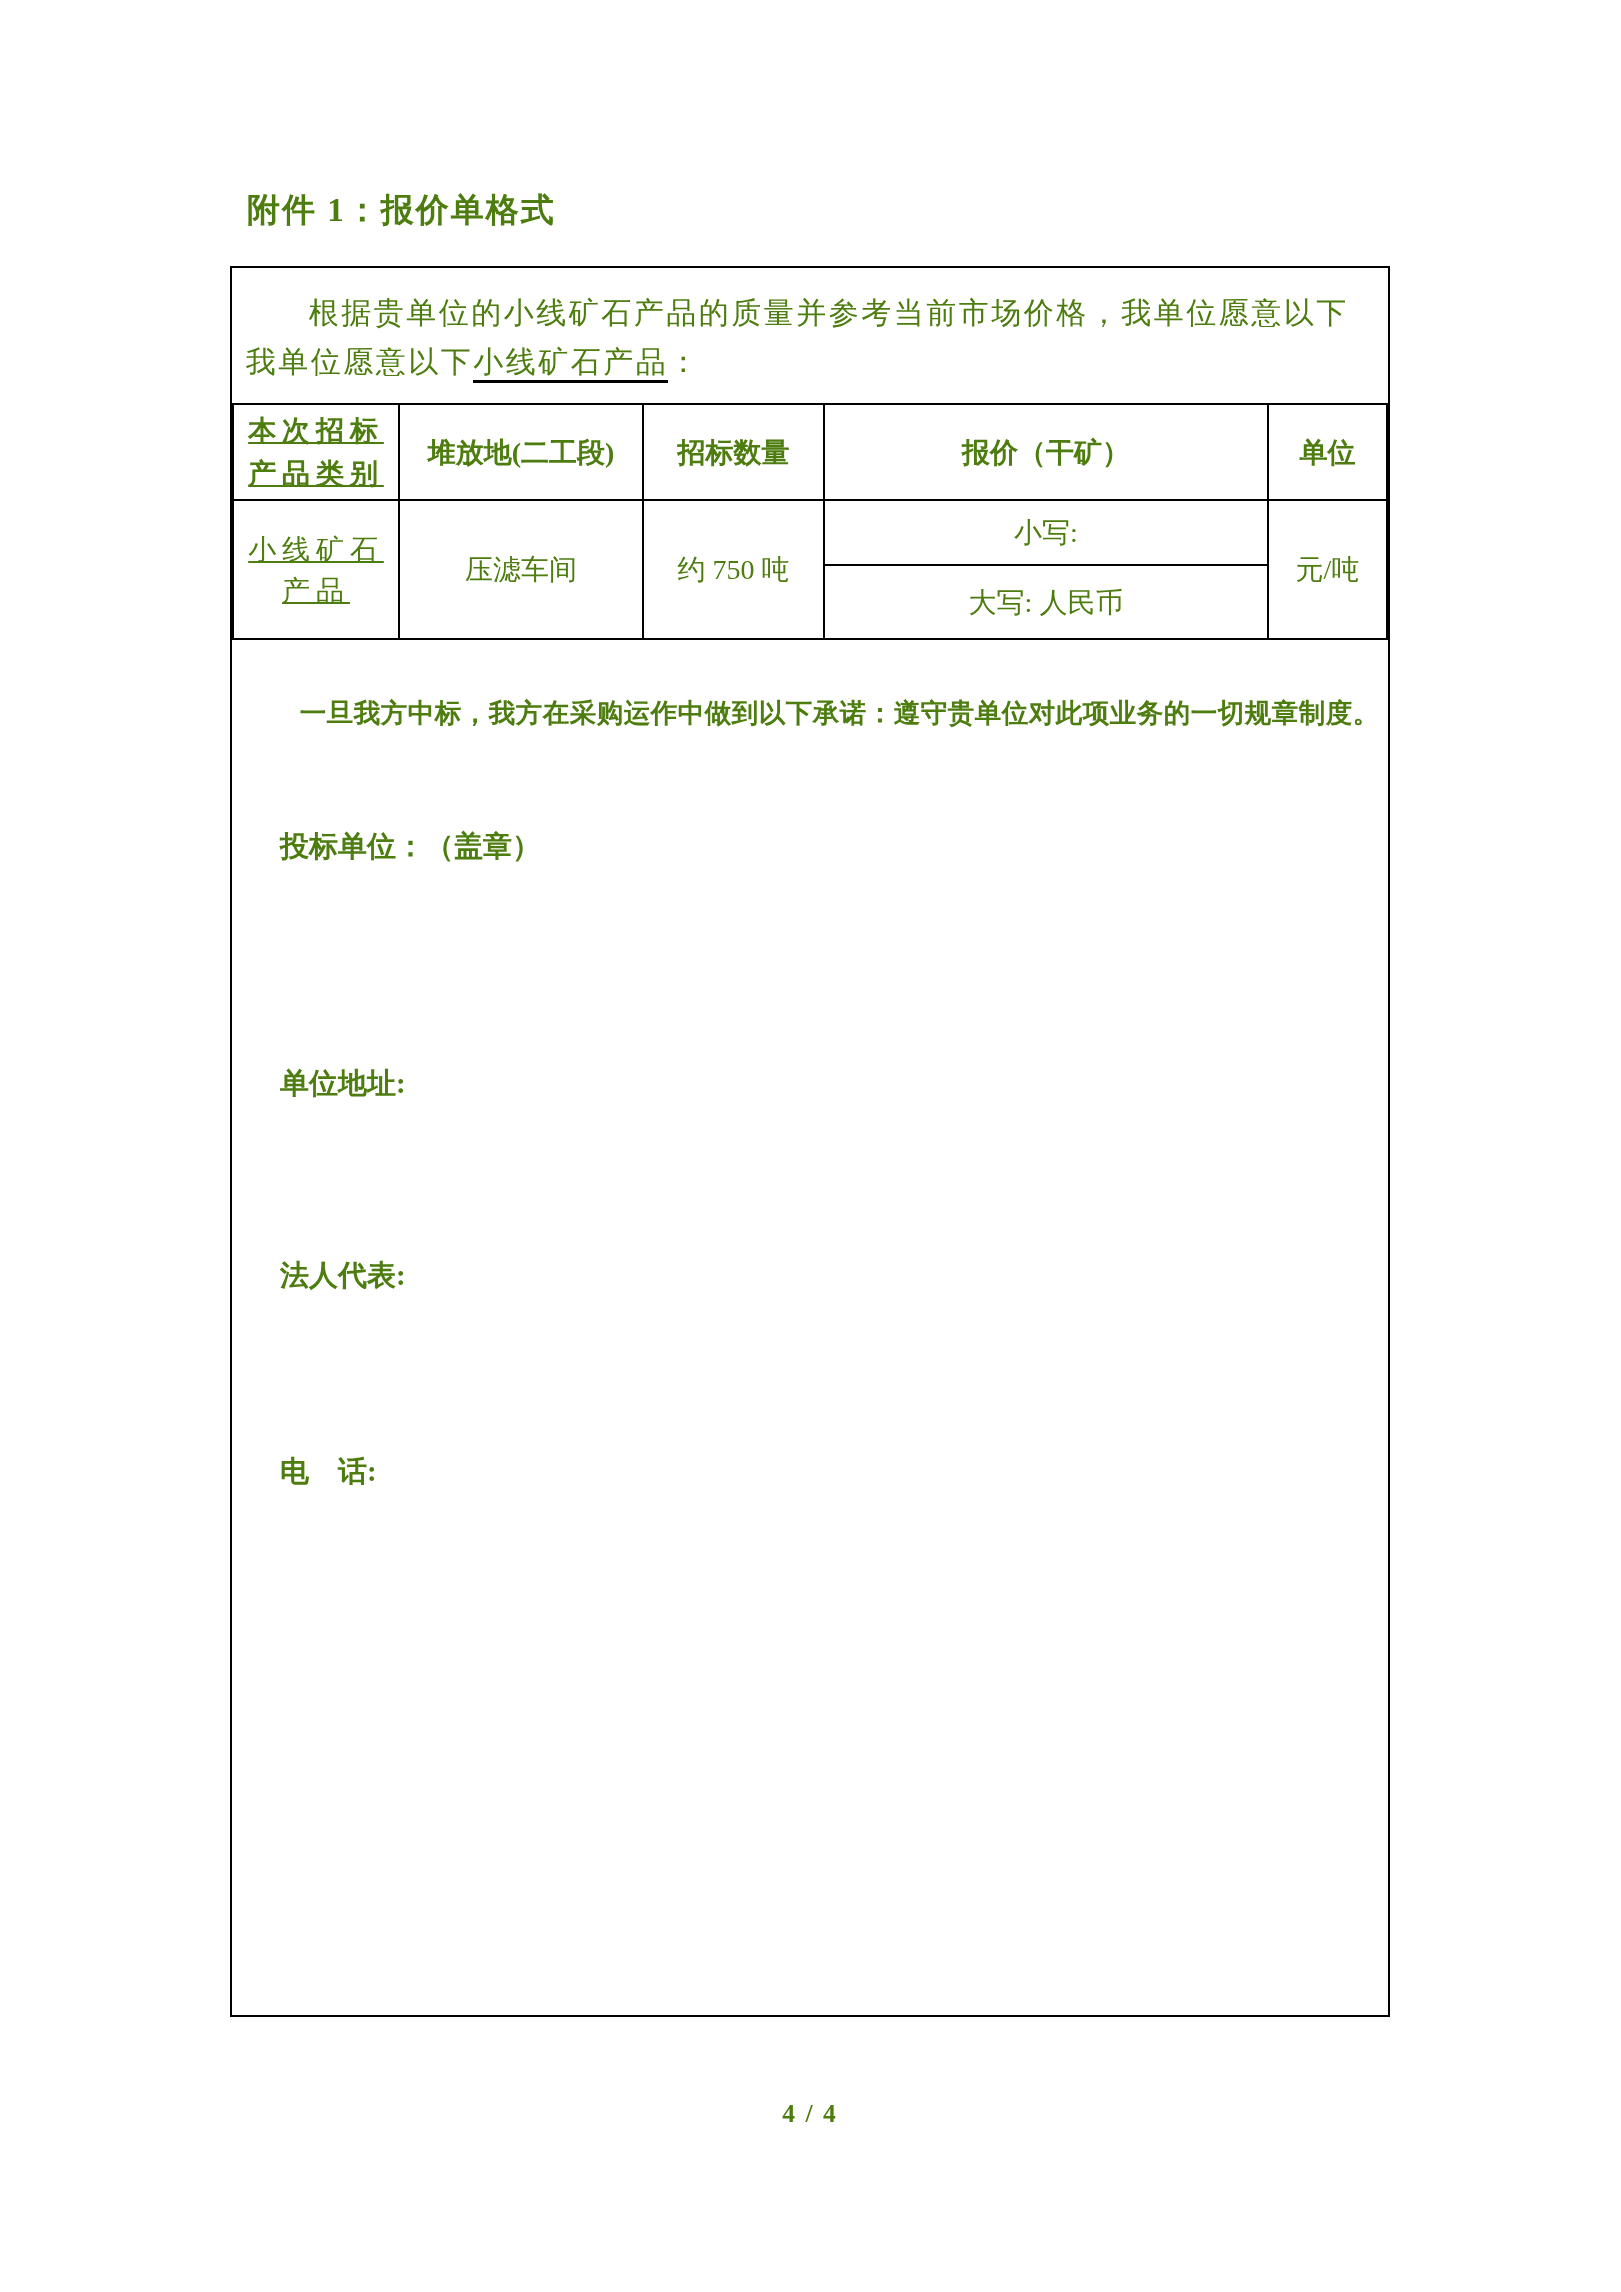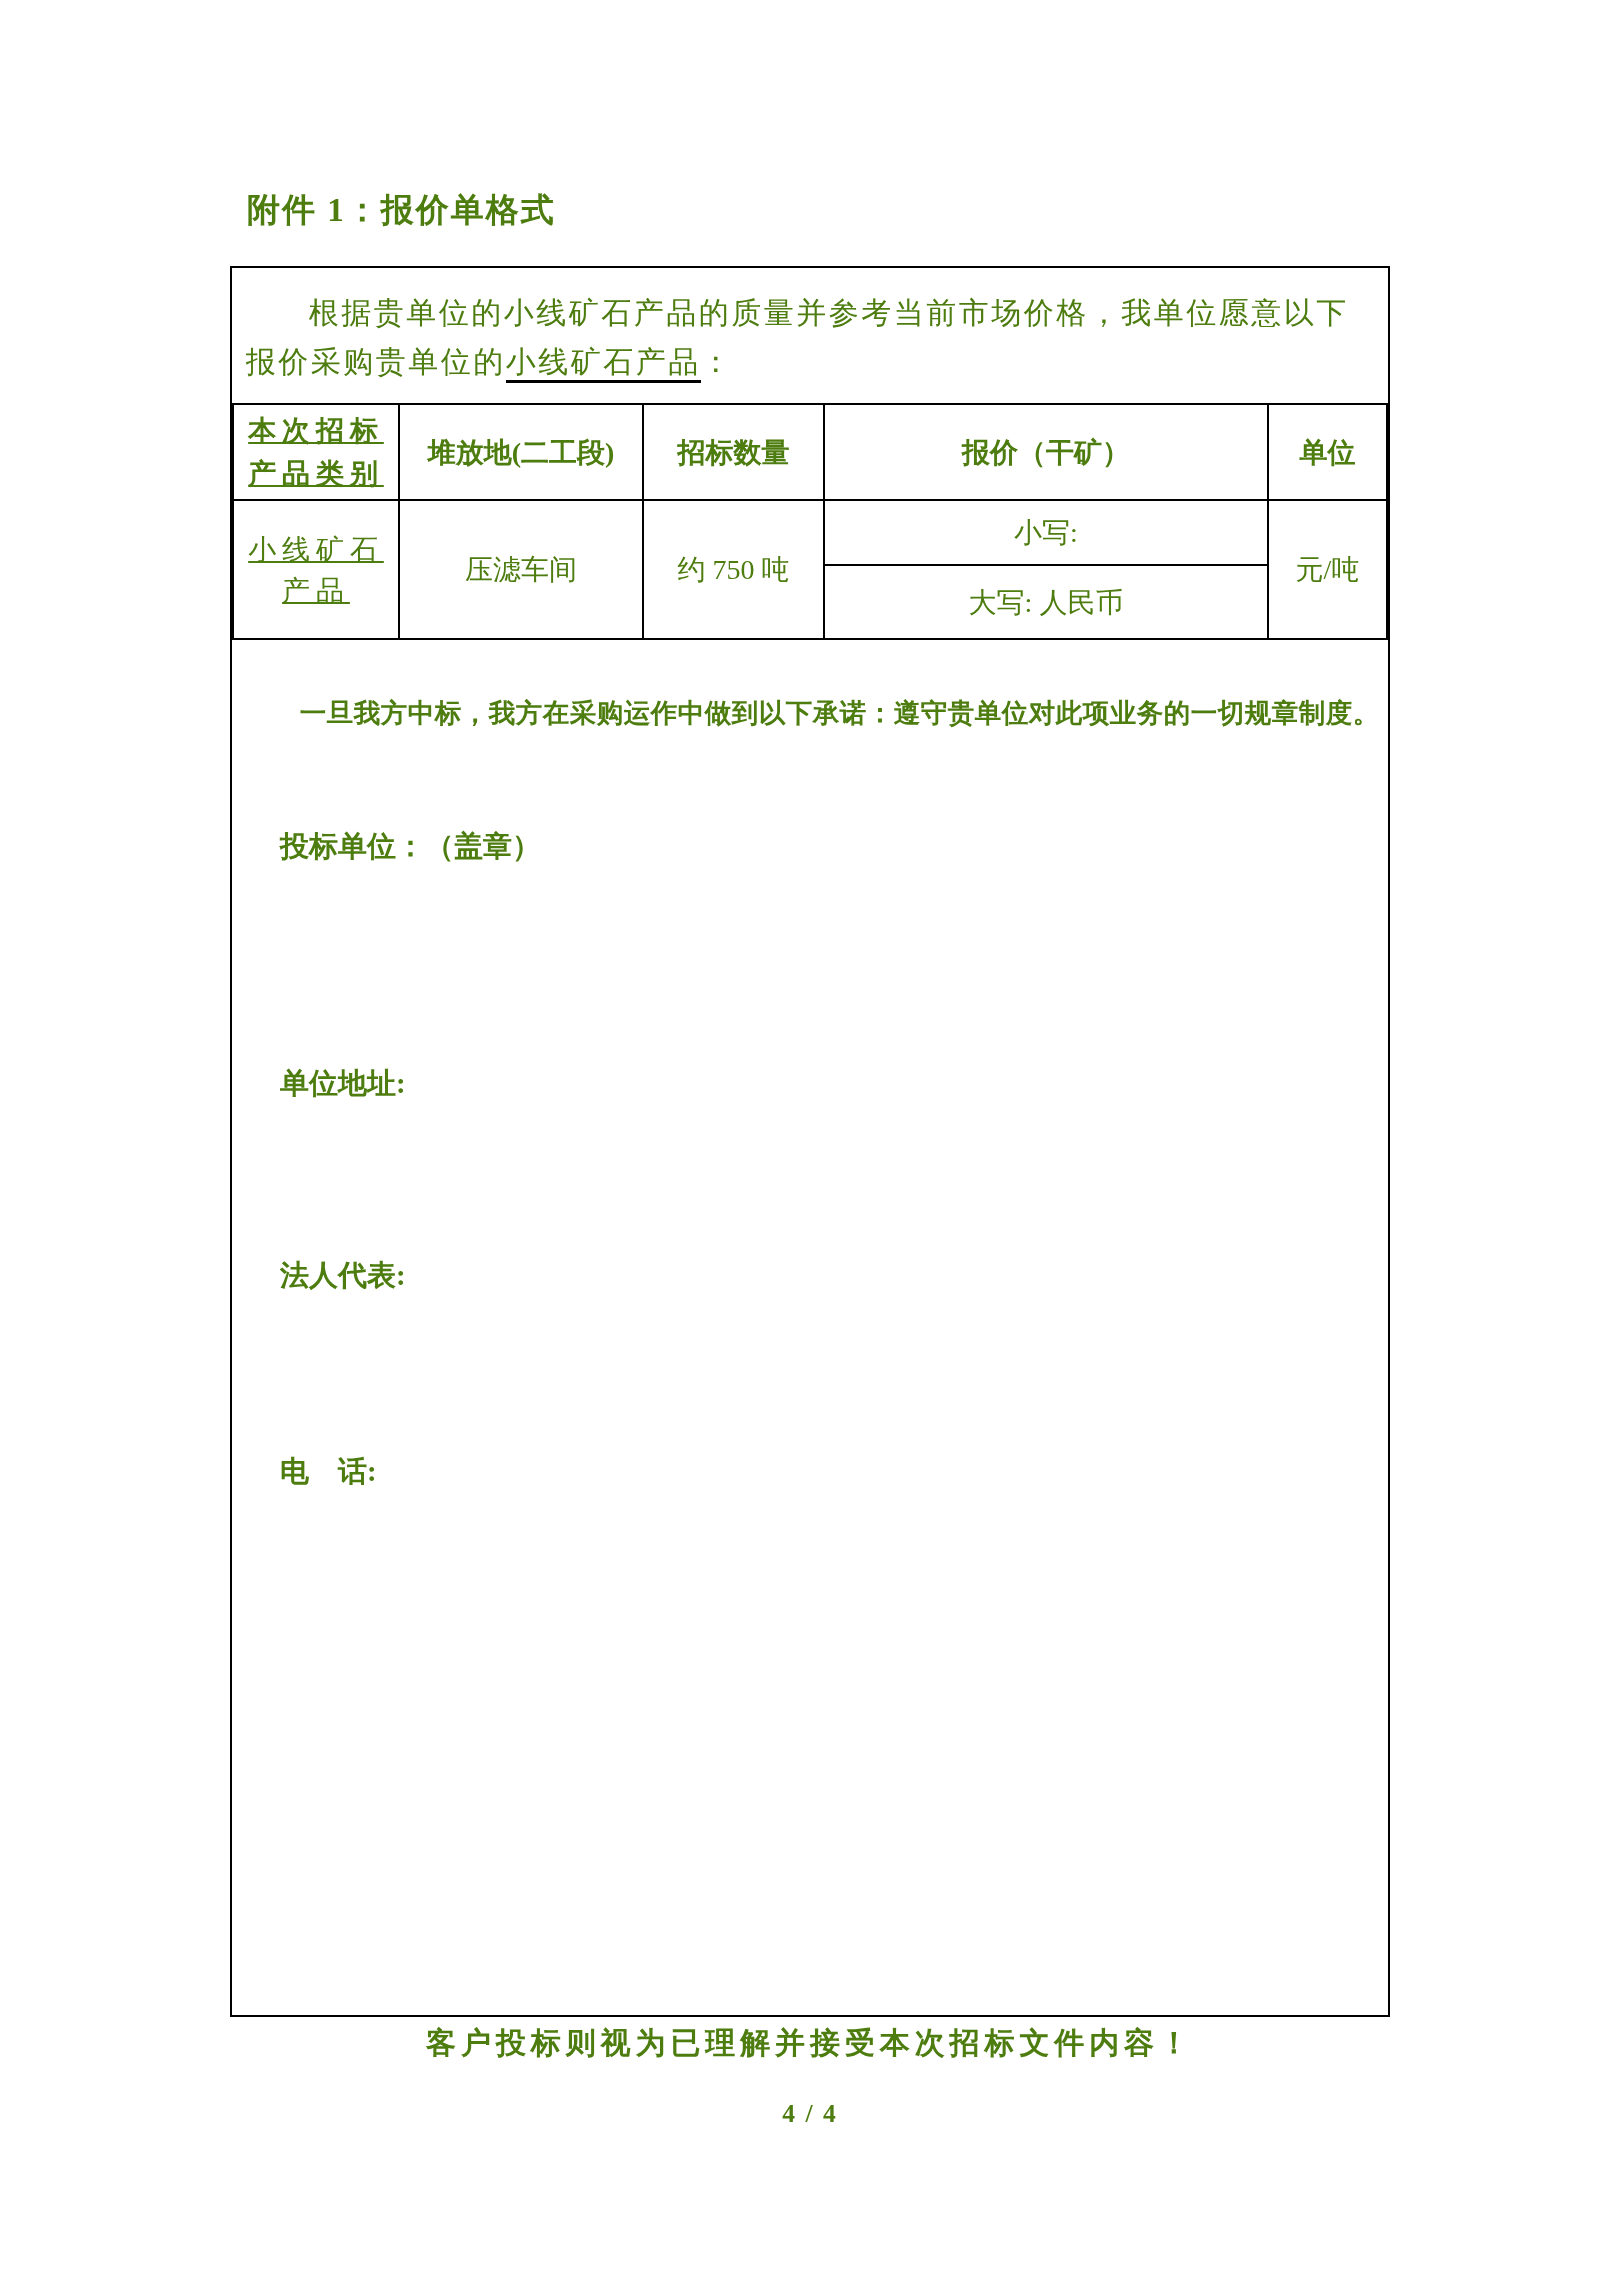--- a/index.html
+++ b/index.html
@@ -75,21 +75,21 @@
 </style>
 </head>
 <body>
 
 <div class="page">
 
   <div class="title">附件 1：报价单格式</div>
 
   <div class="quote-box">
 
-    <p class="intro"><span>根据贵单位的小线矿石产品的质量并参考当前市场价格，我单位愿意以下</span><br><span>报价采购贵单位的</span><span class="u">小线矿石产品</span><span>：</span></p>
+    <p class="intro"><span>根据贵单位的小线矿石产品的质量并参考当前市场价格，我单位愿意以下</span><br><span>我单位愿意以下</span><span class="u">小线矿石产品</span><span>：</span></p>
 
     <table class="qtable">
       <colgroup>
         <col class="c1">
           <col class="c2">
           <col class="c3">
           <col class="c4">
           <col class="c5">
       </colgroup>
       <thead>
@@ -119,17 +119,16 @@
 
     <p class="promise">一旦我方中标，我方在采购运作中做到以下承诺：遵守贵单位对此项业务的一切规章制度。</p>
 
     <div class="label label-bidder">投标单位：（盖章）</div>
     <div class="label label-address">单位地址:</div>
     <div class="label label-legal">法人代表:</div>
     <div class="label label-phone">电　话:</div>
 
   </div>
 
-  <div class="footer-note">客户投标则视为已理解并接受本次招标文件内容！</div>
   <div class="page-number">4 / 4</div>
 
 </div>
 
 
 </body></html>

